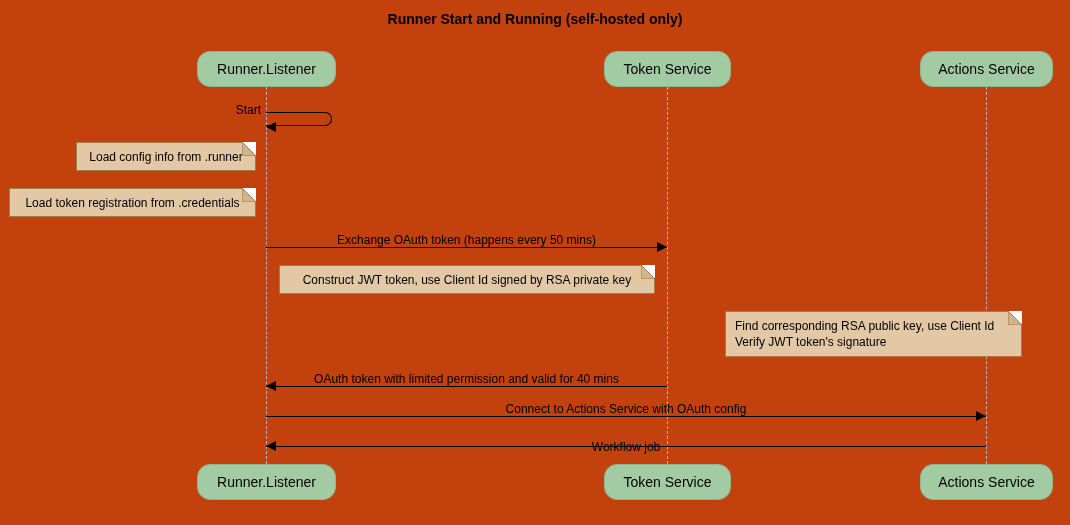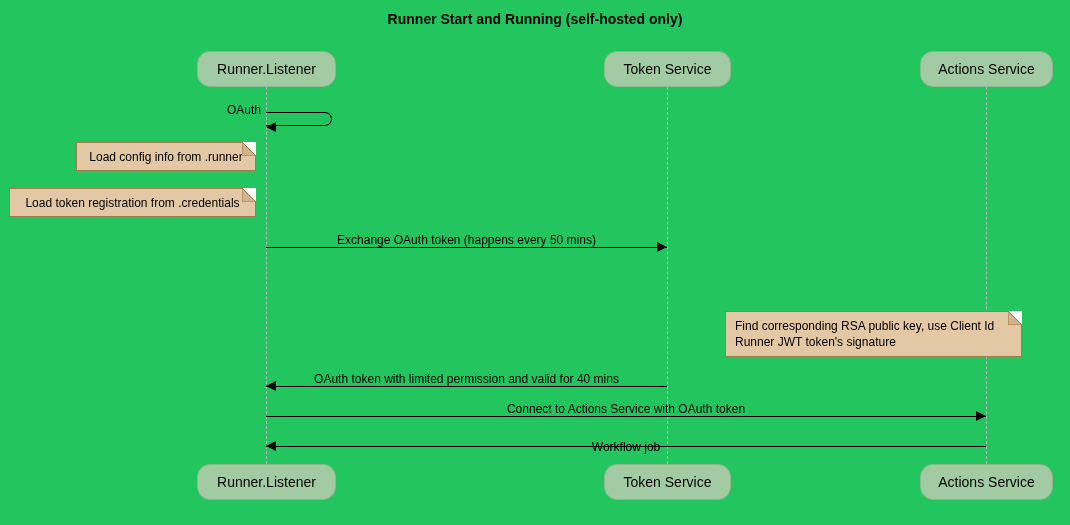--- a/index.html
+++ b/index.html
@@ -1,20 +1,20 @@
 <!DOCTYPE html>
 <html style="--participant-fill: #a3cba3; --participant-border: #8cb88c; --note-fill: #e2c8a5; --note-border: #a6794b;"><head>
 <meta charset="utf-8">
 <style>
   html, body { margin: 0; padding: 0; background: #ffffff; }
   .diagram {
     position: relative;
     width: 1070px;
     height: 525px;
-    background: #22c55e;
+    background: #c2410c;
     font-family: "Liberation Sans", sans-serif;
     color: #000;
     overflow: hidden;
   }
   .title {
     position: absolute;
     top: 11px; left: 0; width: 1070px;
     text-align: center;
     font-size: 14px;
     font-weight: bold;
@@ -118,21 +118,21 @@
   <div class="participant" style="left:197px; top:51px; width:139px">
     <span>Runner.Listener</span>
   </div>
   <div class="participant" style="left:604px; top:51px; width:127px">
     <span>Token Service</span>
   </div>
   <div class="participant" style="left:920px; top:51px; width:133px">
     <span>Actions Service</span>
   </div>
 
-  <div class="self-label">OAuth</div>
+  <div class="self-label">Start</div>
   <div class="self-loop"></div>
   <div class="arrow-left" style="left:266px; top:122px"></div>
 
   <div class="note" style="left:76px; top:142px; width:180px; height:29px">
     <span>Load config info from .runner</span>
     <svg class="fold" viewBox="0 0 14 14">
       <polygon points="0,0 14,0 14,14" fill="#ffffff"></polygon>
       <polygon points="0,0 0,14 14,14" fill="#d2b48c" stroke="#a6794b" stroke-width="1"></polygon>
     </svg>
   </div>
@@ -142,35 +142,42 @@
     <svg class="fold" viewBox="0 0 14 14">
       <polygon points="0,0 14,0 14,14" fill="#ffffff"></polygon>
       <polygon points="0,0 0,14 14,14" fill="#d2b48c" stroke="#a6794b" stroke-width="1"></polygon>
     </svg>
   </div>
 
   <div class="msg-label" style="left:266px; top:233px; width:401px">Exchange OAuth token (happens every 50 mins)</div>
   <div class="msg-line" style="left:266px; top:247px; width:401px"></div>
   <div class="arrow-right" style="left:657px; top:242px"></div>
 
+  <div class="note" style="left:279px; top:265px; width:376px; height:29px">
+    <span>Construct JWT token, use Client Id signed by RSA private key</span>
+    <svg class="fold" viewBox="0 0 14 14">
+      <polygon points="0,0 14,0 14,14" fill="#ffffff"></polygon>
+      <polygon points="0,0 0,14 14,14" fill="#d2b48c" stroke="#a6794b" stroke-width="1"></polygon>
+    </svg>
+  </div>
 
   <div class="note multiline" style="left:680px; top:311px; width:297px; height:46px">
     <span>Find corresponding RSA public key, use Client Id</span>
-    <span>Runner JWT token's signature</span>
+    <span>Verify JWT token's signature</span>
     <svg class="fold" viewBox="0 0 14 14">
       <polygon points="0,0 14,0 14,14" fill="#ffffff"></polygon>
       <polygon points="0,0 0,14 14,14" fill="#d2b48c" stroke="#a6794b" stroke-width="1"></polygon>
     </svg>
   </div>
 
   <div class="msg-label" style="left:266px; top:372px; width:401px">OAuth token with limited permission and valid for 40 mins</div>
   <div class="msg-line" style="left:266px; top:386px; width:401px"></div>
   <div class="arrow-left" style="left:266px; top:381px"></div>
 
-  <div class="msg-label" style="left:266px; top:402px; width:720px">Connect to Actions Service with OAuth token</div>
+  <div class="msg-label" style="left:266px; top:402px; width:720px">Connect to Actions Service with OAuth config</div>
   <div class="msg-line" style="left:266px; top:416px; width:720px"></div>
   <div class="arrow-right" style="left:976px; top:411px"></div>
 
   <div class="msg-label" style="left:266px; top:440px; width:720px">Workflow job</div>
   <div class="msg-line" style="left:266px; top:446px; width:720px"></div>
   <div class="arrow-left" style="left:266px; top:441px"></div>
 
   <div class="participant" style="left:197px; top:464px; width:139px">
     <span>Runner.Listener</span>
   </div>

